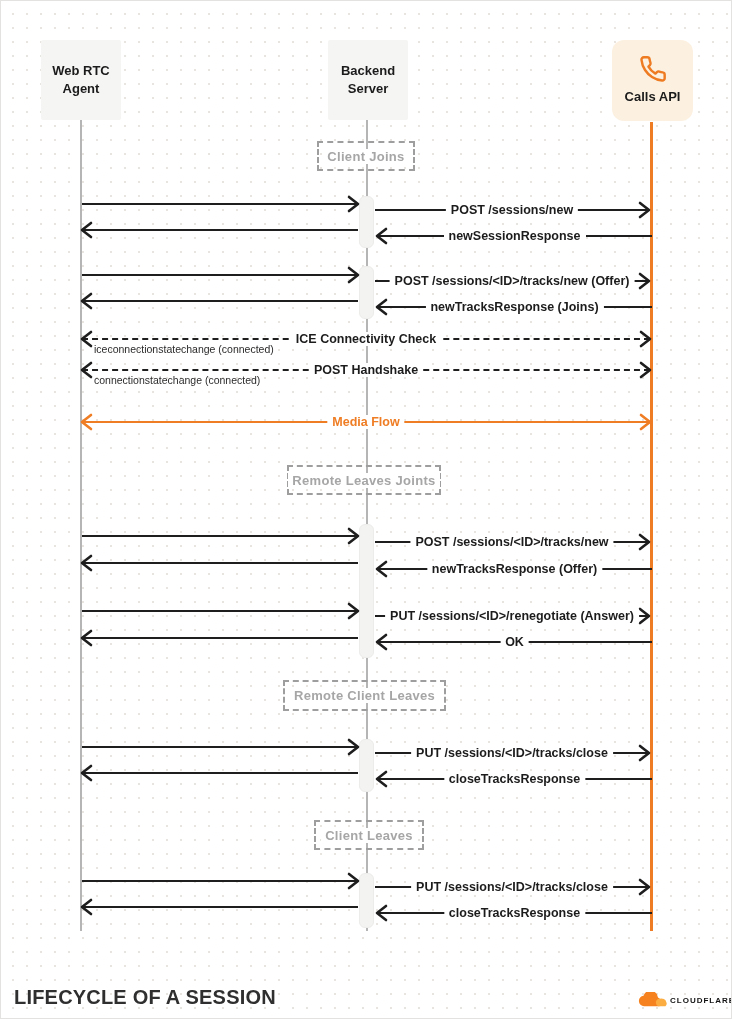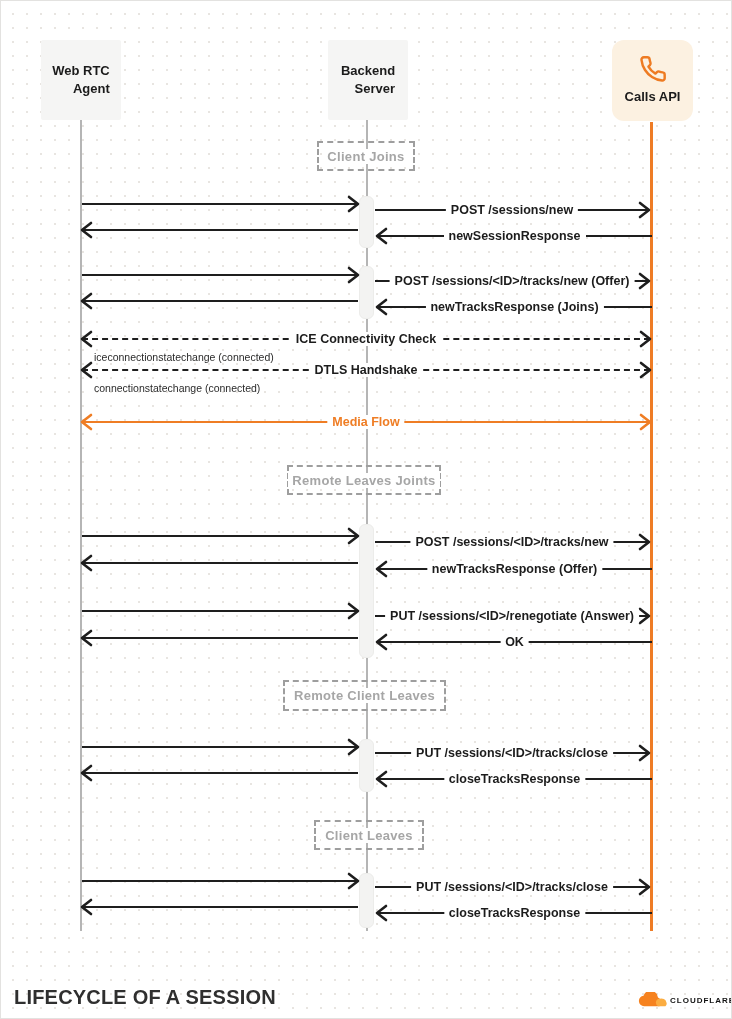--- a/index.html
+++ b/index.html
@@ -12,41 +12,41 @@
   }
   
   .lifeline{position:absolute;top:119px;height:811px;width:2px;background:#b5b5b5;z-index:1;}
   .lifeline.agent{left:79px;}
   .lifeline.backend{left:365px;}
   .lifeline.api{left:649px;width:3px;background:#EE7C25;top:121px;height:809px;}
   
   .bar{position:absolute;left:358px;width:15px;background:#f3f3f2;border:1px solid #ececea;border-radius:6px;z-index:2;box-sizing:border-box;}
   
   .actor{position:absolute;display:flex;flex-direction:column;align-items:center;justify-content:center;
-    background:#f5f5f4;z-index:5;text-align:right;border-radius:2px;}
+    background:#f5f5f4;z-index:5;text-align:center;border-radius:2px;}
   .actor .actor-label{font-size:13px;font-weight:bold;color:#1b1b1b;line-height:1.35;white-space:pre-line;}
   .actor.agent{left:40px;top:39px;width:80px;height:80px;}
   .actor.backend{left:327px;top:39px;width:80px;height:80px;}
   .actor.api{left:611px;top:39px;width:81px;height:81px;background:#fcf1e1;border-radius:12px;}
   .actor.api .actor-label{margin-top:5px;}
   
   .section-box{position:absolute;border:2px dashed #9e9e9e;display:flex;align-items:center;justify-content:center;z-index:3;box-sizing:border-box;}
   .section-label{font-size:13px;font-weight:600;color:#a6a6a6;letter-spacing:.3px;background:#fff;padding:0 4px;white-space:nowrap;}
   
   .msg{position:absolute;height:0;color:#1e1e1e;z-index:4;}
   .msg.orange{color:#EF7D24;}
   .msg-line{position:absolute;left:0;right:0;top:-1.3px;border-top:2.6px solid currentColor;}
   .msg-line.dashed{border-top-style:dashed;}
   .head{position:absolute;top:-10px;}
   .head.right{right:-2px;}
   .head.left{left:-2px;}
   .msg-label{position:absolute;left:50%;top:0;transform:translate(-50%,-50%);background:#ffffff;
     padding:0 5px;font-weight:bold;font-size:12.5px;white-space:nowrap;color:#1c1c1c;}
   .msg.orange .msg-label{color:#EF7D24;}
-  .msg-sublabel{position:absolute;left:12px;top:12px;font-size:10.5px;color:#2b2b2b;white-space:nowrap;font-weight:normal;}
+  .msg-sublabel{position:absolute;left:12px;top:4px;font-size:10.5px;color:#2b2b2b;white-space:nowrap;font-weight:normal;}
   
   .footer-title{position:absolute;left:13px;top:985px;font-size:20px;font-weight:bold;color:#2f2f2f;letter-spacing:.2px;z-index:5;}
   .logo{position:absolute;left:636px;top:991px;display:flex;align-items:center;gap:3px;z-index:5;}
   .logo-text{font-size:8px;font-weight:bold;letter-spacing:1px;color:#121212;}
 </style>
 </head>
 <body>
 
 <div class="page">
 
@@ -142,21 +142,21 @@
         <span class="msg-sublabel">iceconnectionstatechange (connected)</span>
       </div>
       <div class="msg" style="left: 81px; top: 369px; width: 568px;">
         <div class="msg-line dashed"></div>
         <svg width="14" height="20" class="head right">
           <path d="M3 3 L12 10 L3 17" fill="none" stroke="currentColor" stroke-width="2.6" stroke-linecap="round" stroke-linejoin="round"></path>
         </svg>
         <svg width="14" height="20" class="head left">
           <path d="M11 3 L2 10 L11 17" fill="none" stroke="currentColor" stroke-width="2.6" stroke-linecap="round" stroke-linejoin="round"></path>
         </svg>
-        <span class="msg-label">DTLS Handshake</span>
+        <span class="msg-label">POST Handshake</span>
         <span class="msg-sublabel">connectionstatechange (connected)</span>
       </div>
       <div class="msg orange" style="left: 81px; top: 421px; width: 568px;">
         <div class="msg-line"></div>
         <svg width="14" height="20" class="head right">
           <path d="M3 3 L12 10 L3 17" fill="none" stroke="currentColor" stroke-width="2.6" stroke-linecap="round" stroke-linejoin="round"></path>
         </svg>
         <svg width="14" height="20" class="head left">
           <path d="M11 3 L2 10 L11 17" fill="none" stroke="currentColor" stroke-width="2.6" stroke-linecap="round" stroke-linejoin="round"></path>
         </svg>

